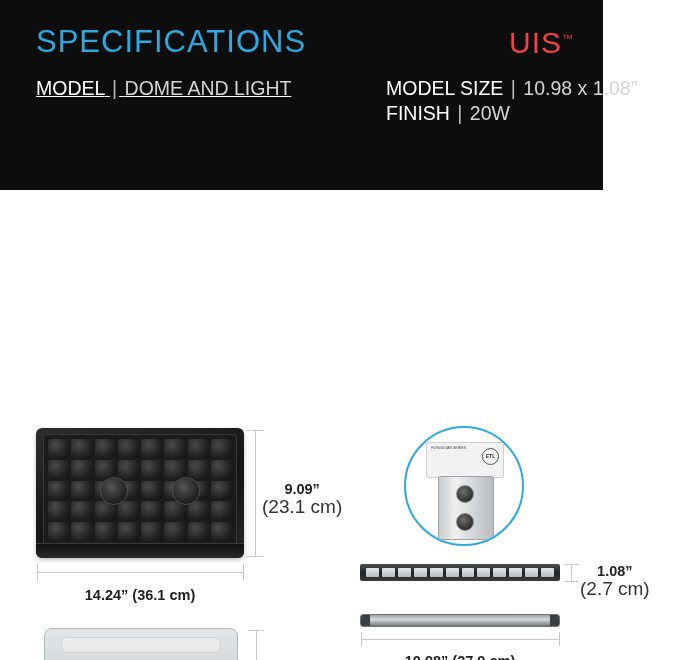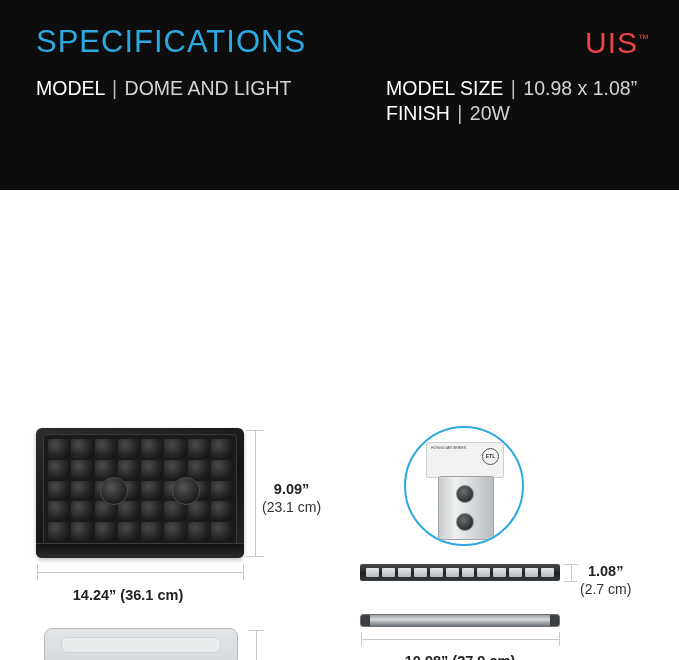--- a/index.html
+++ b/index.html
@@ -11,21 +11,21 @@
     width: 679px;
     height: 660px;
     font-family: "Liberation Sans", sans-serif;
     overflow: hidden;
     position: relative;
   }
 
   
   .header {
     position: relative;
-    width: 679px;
+    width: 603px;
     height: 190px;
     background: #0d0d0d;
     box-sizing: border-box;
     padding-left: 12px;
   }
   .header-title {
     position: absolute;
     left: 36px;
     top: 24px;
     font-size: 31px;
@@ -45,21 +45,21 @@
   .brand .tm {
     font-size: 11px;
     vertical-align: super;
     letter-spacing: 0;
   }
   .spec-col {
     position: absolute;
     top: 76px;
     color: #ffffff;
   }
-  .spec-col.left { left: 36px; }
+  .spec-col.left { left: 36px; text-decoration: underline; }
   .spec-col.right { left: 386px; }
   .spec-row {
     font-size: 19.5px;
     line-height: 25px;
     white-space: nowrap;
     color: #e9e9e9;
     font-weight: 400;
   }
   .spec-row .lbl { color: #ffffff; }
   .spec-row .sep { color: #bdbdbd; padding: 0 2px; }
@@ -79,21 +79,21 @@
     color: #222;
     font-size: 14.5px;
     line-height: 18px;
     font-weight: 700;
     white-space: nowrap;
     text-align: center;
   }
   .dim .sub {
     display: block;
     font-weight: 400;
-    font-size: 14px;
+    font-size: 19px;
     color: #333;
   }
   .dim.center { text-align: center; }
 
   
   .gline {
     position: absolute;
     background: #c9c9c9;
   }
   .gline.h { height: 1px; }
@@ -360,21 +360,21 @@
   <div class="gline h" style="left:246px; top:366px; width:18px;"></div>
   <div class="gline v" style="left:255px; top:240px; height:126px;"></div>
   <div class="dim" style="left:262px; top:290px;">
     <span>9.09”</span>
     <span class="sub">(23.1 cm)</span>
   </div>
 
   <div class="gline v" style="left:37px; top:374px; height:16px;"></div>
   <div class="gline v" style="left:243px; top:374px; height:16px;"></div>
   <div class="gline h" style="left:37px; top:382px; width:206px;"></div>
-  <div class="dim center" style="left:24px; top:396px; width:208px;">14.24” (36.1 cm)</div>
+  <div class="dim center" style="left:36px; top:396px; width:208px;">14.24” (36.1 cm)</div>
 
   <div class="dome">
     <div class="dome-lid">
       
       
     </div>
 
   </div>
 
   <div class="gline h" style="left:248px; top:440px; width:16px;"></div>

